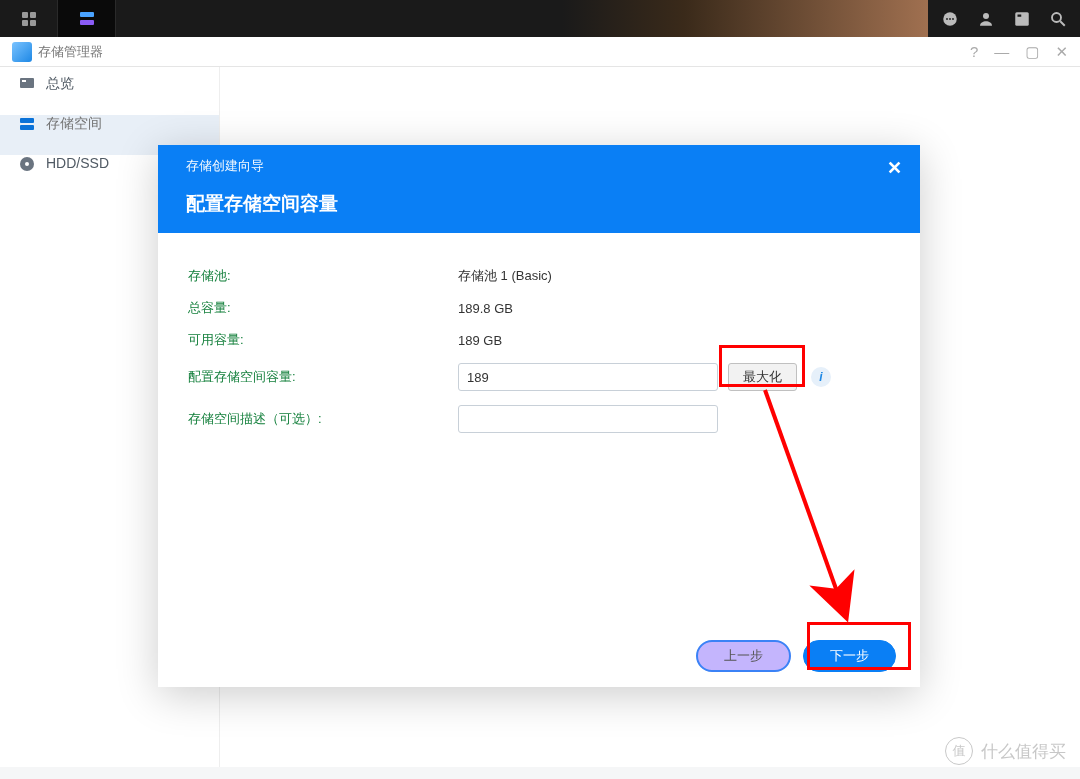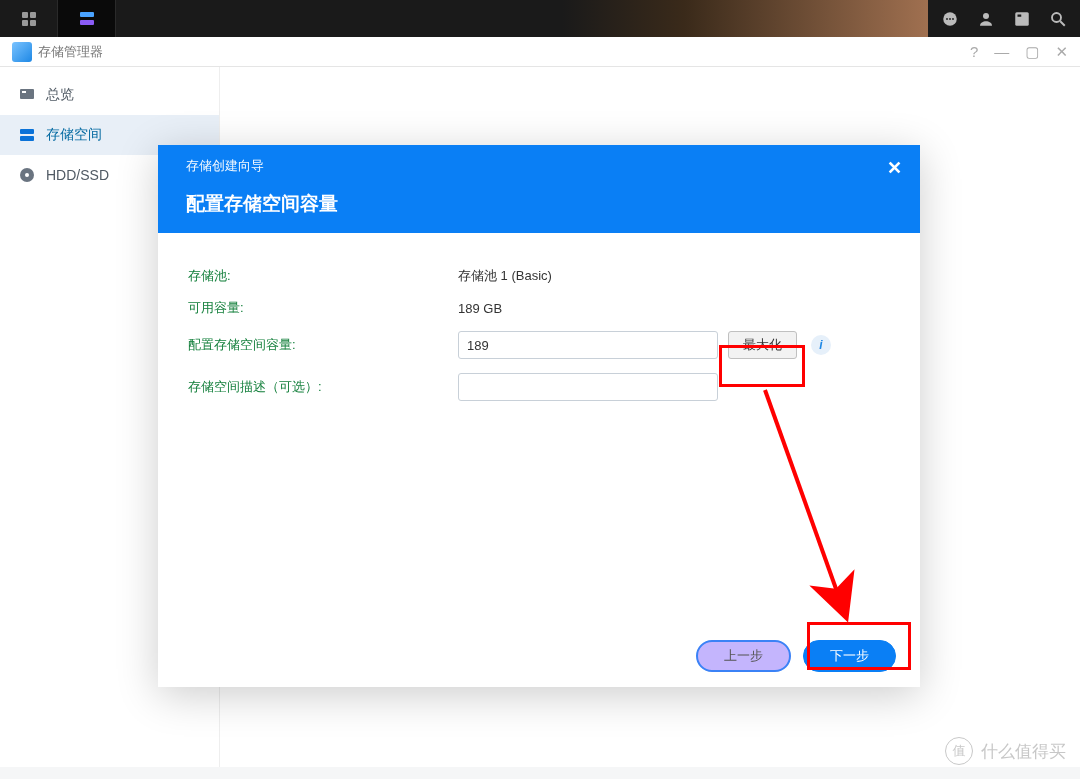--- a/index.html
+++ b/index.html
@@ -17,22 +17,22 @@
     
     .win-header { height: 30px; background: #fff; border-bottom: 1px solid #e5e5e5; display: flex; align-items: center; padding: 0 12px; }
     .win-title { color: #777; font-size: 13px; margin-left: 6px; }
     .win-logo { width: 20px; height: 20px; background: linear-gradient(135deg, #7ac3ff, #1e88e5); border-radius: 3px; position: relative; }
     .win-actions { margin-left: auto; display: flex; align-items: center; gap: 16px; color: #aaa; }
     .win-actions > span { font-size: 15px; cursor: pointer; }
 
     
     .main { display: flex; height: calc(779px - 37px - 42px); background: #fff; }
     .sidebar { width: 220px; border-right: 1px solid #eee; padding-top: 8px; }
-    .side-item { height: 40px; display: flex; align-items: center; padding: 0 18px; color: #505a64; font-size: 14px; gap: 10px; cursor: pointer; }
-    .side-item.active { background: #e8eff7; color: #0369a1; }
+    .side-item { height: 40px; display: flex; padding: 0 18px; color: #505a64; font-size: 14px; gap: 10px; cursor: pointer; }
+    .side-item.active { background: #e8eff7; color: #737373; }
     .side-icon { width: 18px; height: 18px; display: flex; align-items: center; justify-content: center; }
 
     .content { flex: 1; position: relative; background: #fff; }
 
     
     .modal { position: absolute; left: 158px; top: 145px; width: 762px; height: 542px; background: #fff; box-shadow: 0 8px 40px rgba(0,0,0,0.2); display: flex; flex-direction: column; }
     .modal-head { background: #0a7ff5; color: #fff; height: 88px; position: relative; padding: 12px 28px; }
     .modal-wizard-label { font-size: 13px; opacity: 0.95; }
     .modal-title { font-size: 19px; font-weight: 600; margin-top: 16px; }
     .modal-close { position: absolute; right: 18px; top: 12px; font-size: 18px; color: #fff; cursor: pointer; font-weight: bold; }
@@ -158,20 +158,24 @@
     <div class="modal-wizard-label">存储创建向导</div>
     <div class="modal-title">配置存储空间容量</div>
     <div class="modal-close">✕</div>
   </div>
   <div class="modal-body">
     <div class="form-row">
       <span class="form-label">存储池:</span>
       <span class="form-value">存储池 1 (Basic)</span>
     </div>
     <div class="form-row">
+      <span class="form-label">总容量:</span>
+      <span class="form-value">189.8 GB</span>
+    </div>
+    <div class="form-row">
       <span class="form-label">可用容量:</span>
       <span class="form-value">189 GB</span>
     </div>
     <div class="form-row">
       <span class="form-label">配置存储空间容量:</span>
       <input class="form-input" value="189" style="">
       <button class="max-btn">最大化</button>
       <span class="info-pill">i</span>
     </div>
     <div class="form-row">

